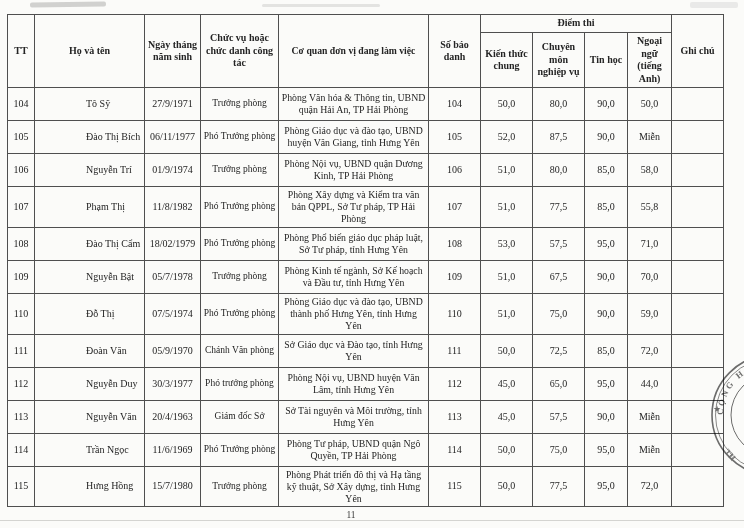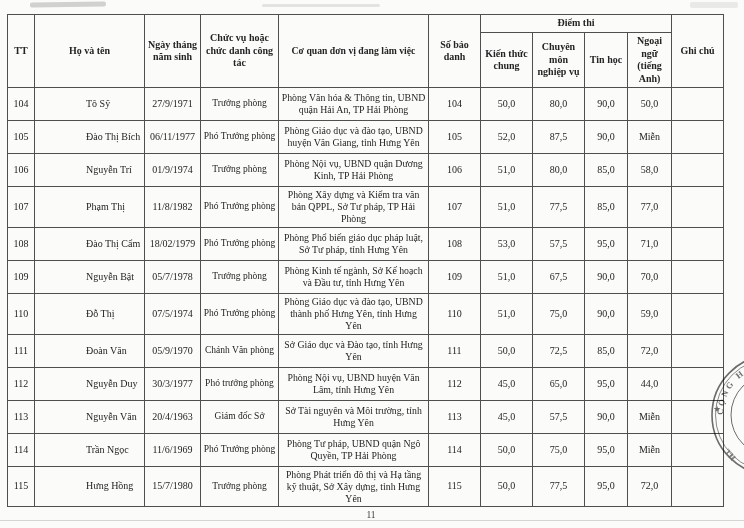--- a/index.html
+++ b/index.html
@@ -40,21 +40,21 @@
     padding:3px 2px;height:26px;
   }
   td.c-name{text-align:left;padding-left:3px;}
   .name-wrap{display:flex;width:100%;margin-left:48px;}
   .name-wrap .fam{flex:1;text-align:left;}
   .name-wrap .giv{width:36%;text-align:left;}
   td.c-dob{font-size:10px;white-space:nowrap;padding-left:0;padding-right:0;}
   td.c-pos{font-size:9.5px;white-space:nowrap;padding-left:0;padding-right:0;font-family:Liberation Serif, serif;}
   td.c-work{font-size:9.8px;padding:2px 2px;margin-top:32px;}
   .page-number{
-    position:absolute;left:356px;top:510px;width:30px;
+    position:absolute;left:336px;top:510px;width:30px;
     text-align:center;font-size:9.5px;color:#3a3a3a;
   }
   .stamp{
     position:absolute;left:700px;top:340px;width:44px;height:150px;
     opacity:.82;mix-blend-mode:multiply;pointer-events:none;
   }
 </style>
 </head>
 <body>
 
@@ -159,21 +159,21 @@
               <span class="giv">Nhung</span>
             </span>
           </td>
         <td class="c-dob">11/8/1982</td>
         <td class="c-pos">Phó Trưởng phòng</td>
         <td class="c-work">Phòng Xây dựng và Kiểm tra văn bản QPPL, Sở Tư pháp, TP Hải Phòng</td>
         <td>107</td>
         <td>51,0</td>
         <td>77,5</td>
         <td>85,0</td>
-        <td>77,0</td>
+        <td>55,8</td>
         <td></td>
       </tr>
       <tr>
         <td>108</td>
         <td class="c-name">
             <span class="name-wrap">
               <span class="fam">Đào Thị Cẩm</span>
               <span class="giv">Nhung</span>
             </span>
           </td>

